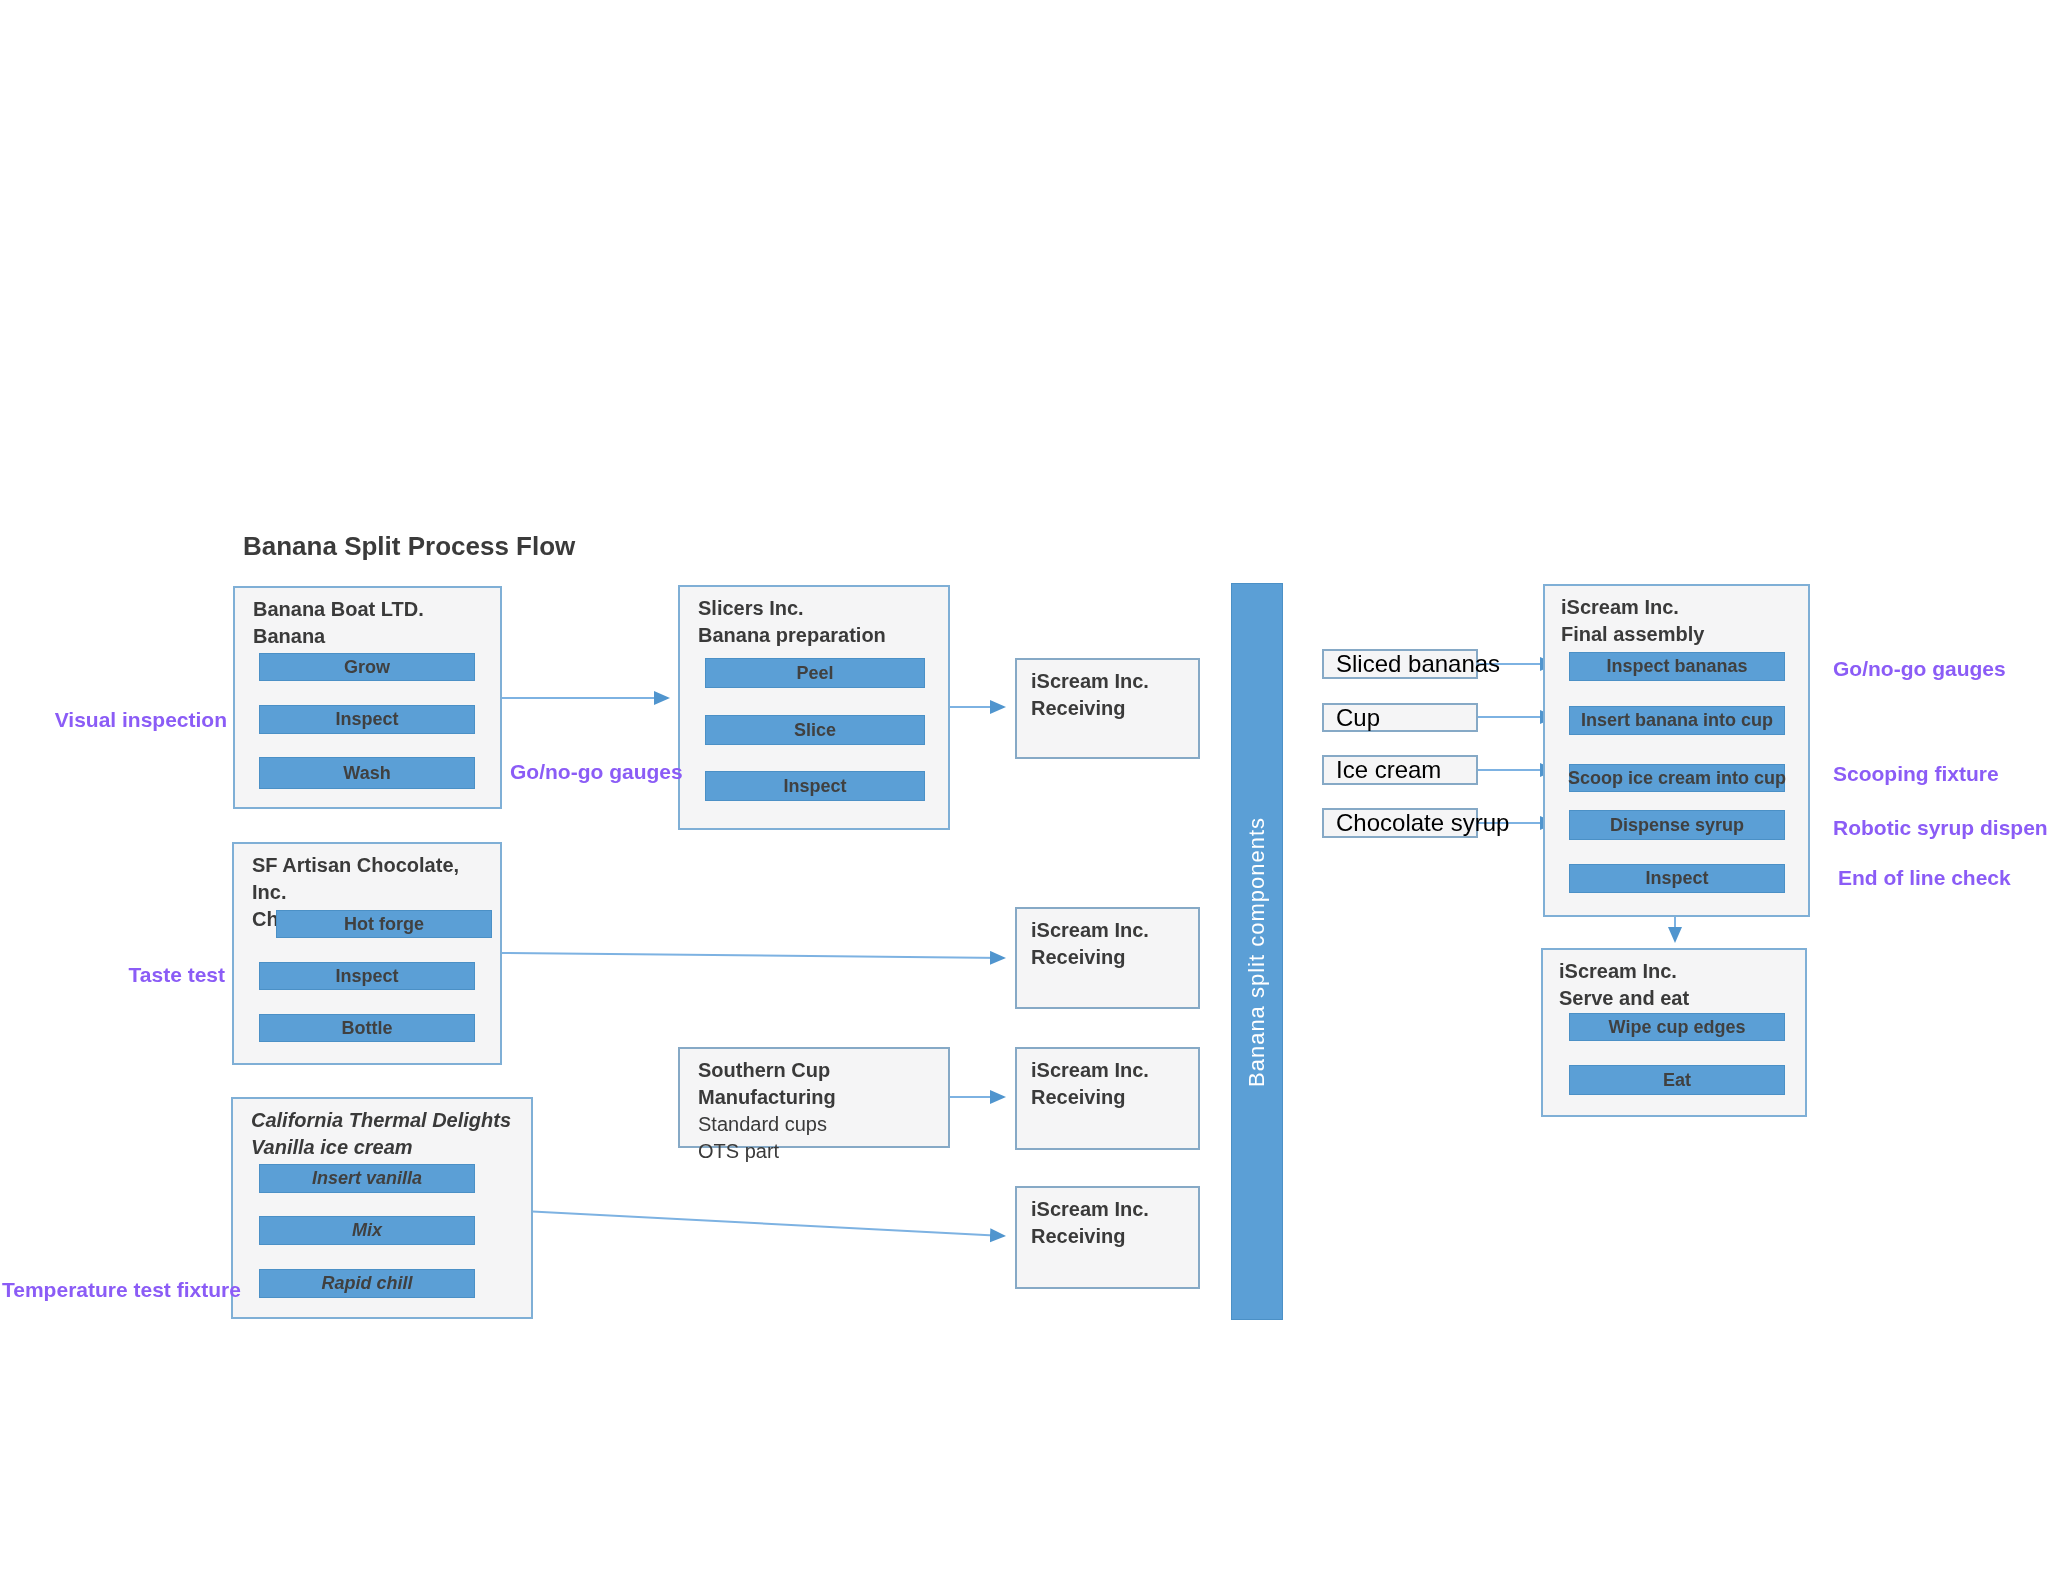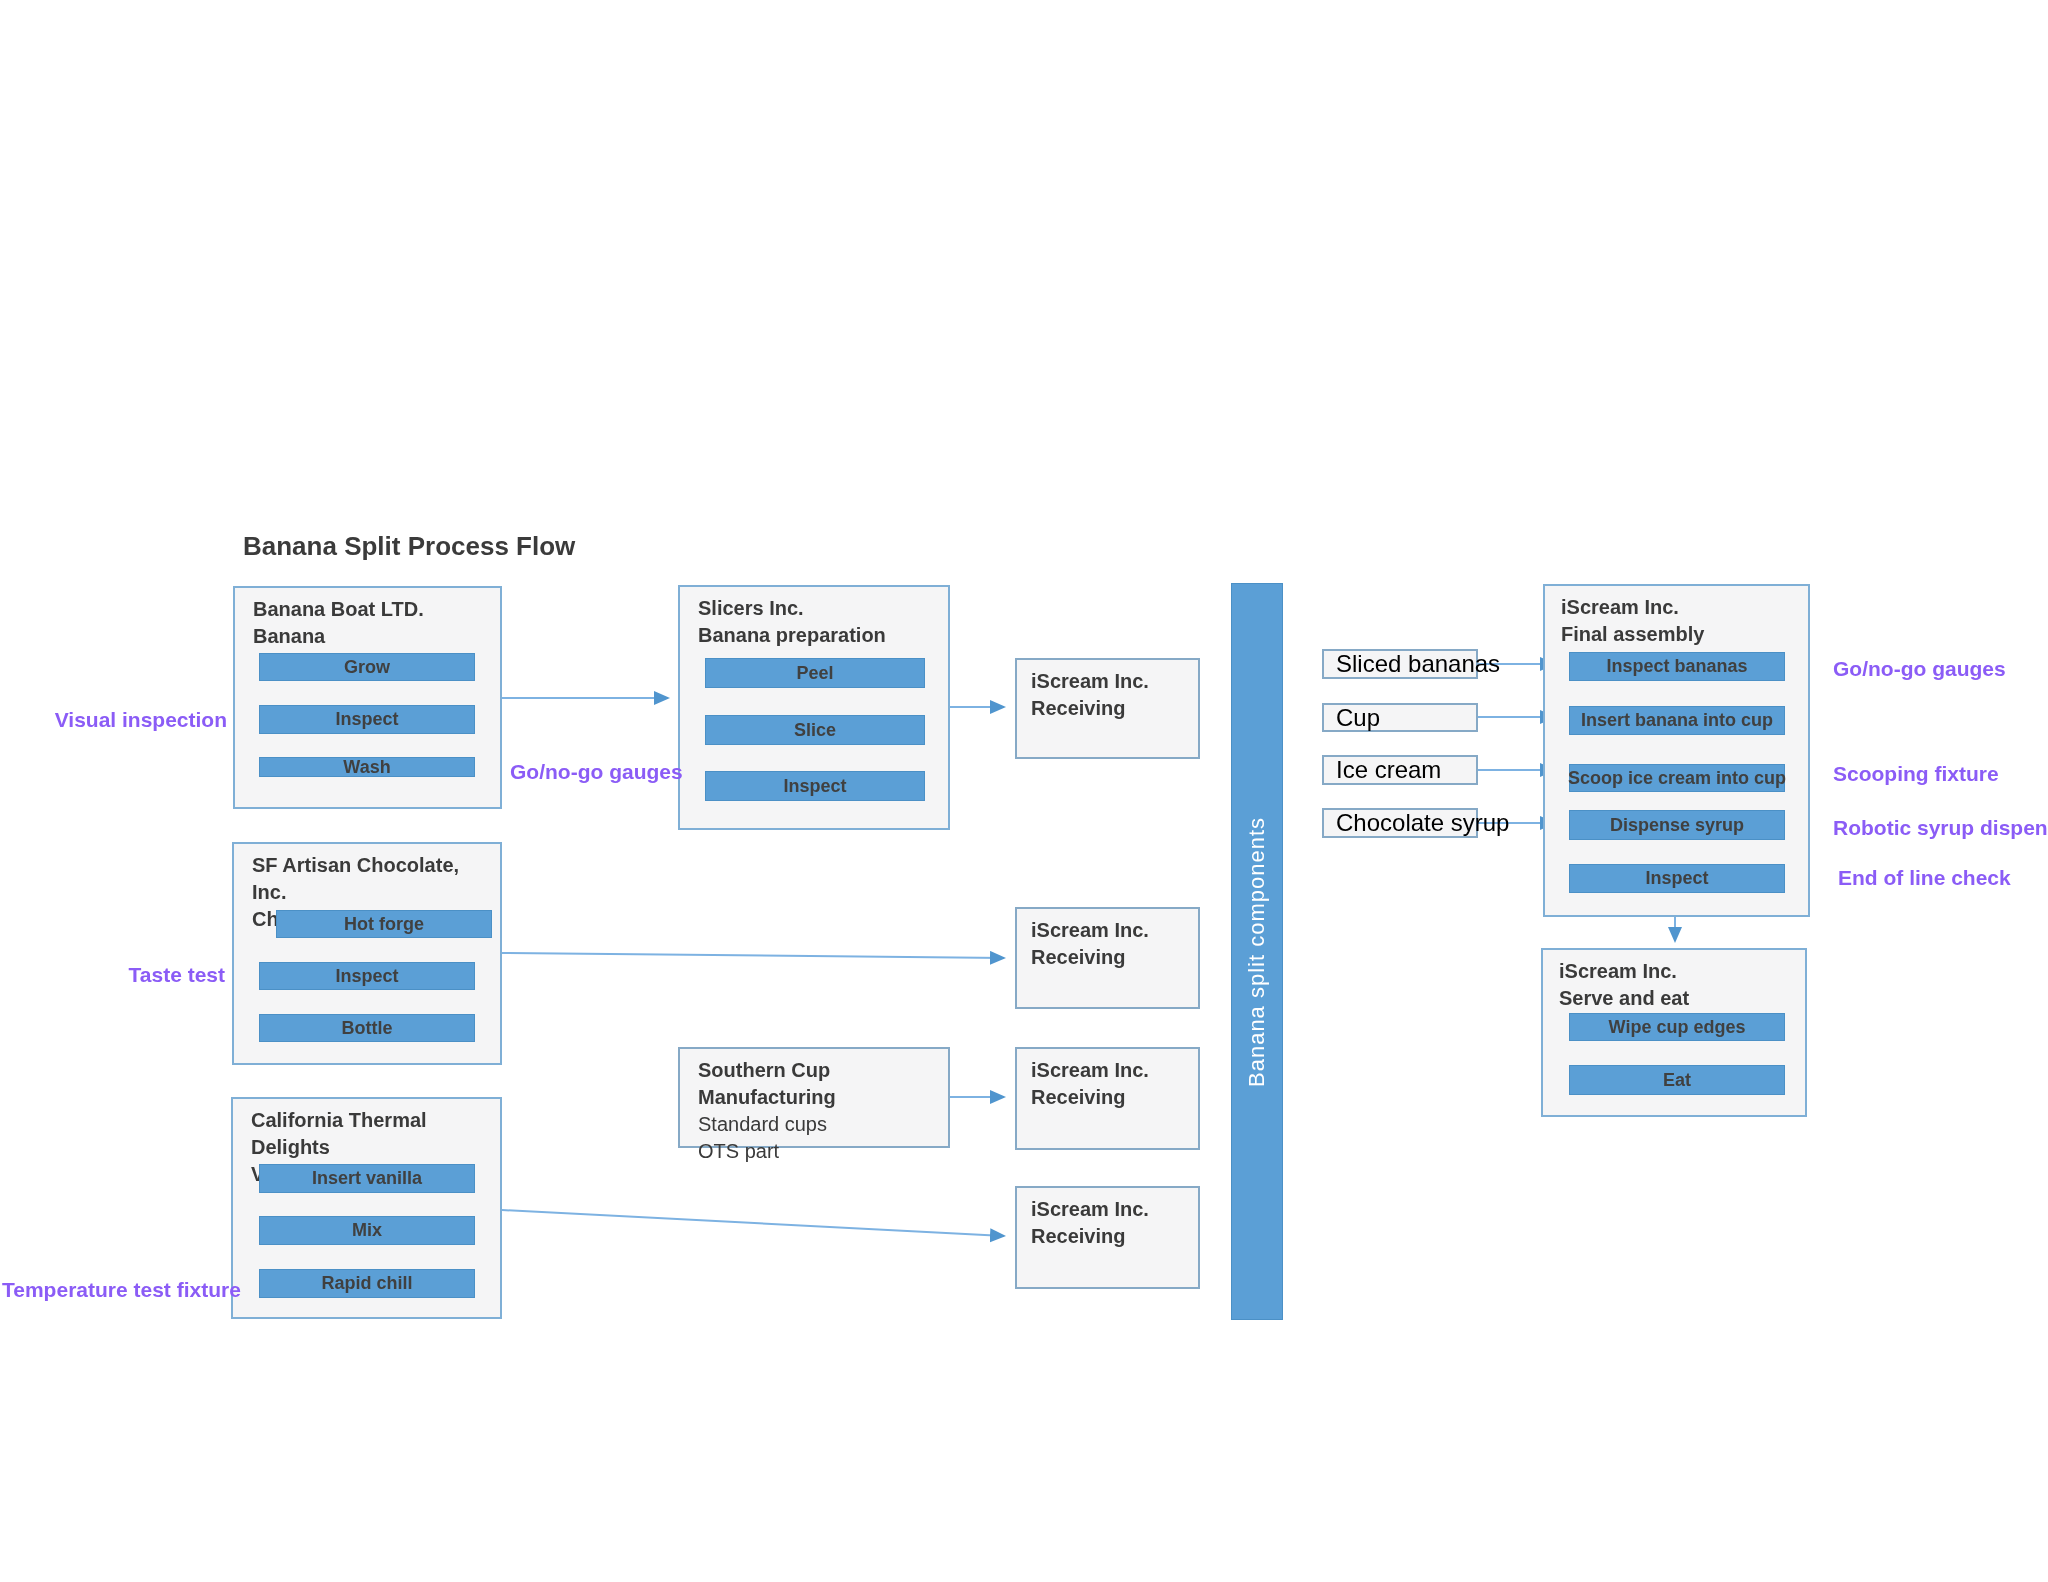--- a/index.html
+++ b/index.html
@@ -88,21 +88,21 @@
 
   <div class="diagram-title">Banana Split Process Flow</div>
 
   <div class="pbox" style="left:233px;top:586px;width:269px;height:223px;">
     <div class="hdr">
       <span>Banana Boat LTD.</span>
       <span class="sub">Banana</span>
     </div>
     <div class="step" style="left:24px;top:65px;width:216px;height:28px;">Grow</div>
     <div class="step" style="left:24px;top:117px;width:216px;height:29px;">Inspect</div>
-    <div class="step" style="left:24px;top:169px;width:216px;height:20px;">Wash</div>
+    <div class="step" style="left:24px;top:169px;width:216px;height:32px;">Wash</div>
   </div>
 
   <div class="pbox" style="left:678px;top:585px;width:272px;height:245px;">
     <div class="hdr">
       <span>Slicers Inc.</span>
       <span class="sub">Banana preparation</span>
     </div>
     <div class="step" style="left:25px;top:71px;width:220px;height:30px;">Peel</div>
     <div class="step" style="left:25px;top:128px;width:220px;height:30px;">Slice</div>
     <div class="step" style="left:25px;top:184px;width:220px;height:30px;">Inspect</div>
@@ -111,21 +111,21 @@
   <div class="pbox" style="left:232px;top:842px;width:270px;height:223px;">
     <div class="hdr">
       <span>SF Artisan Chocolate, Inc.</span>
       <span class="sub">Chocolate syrup</span>
     </div>
     <div class="step" style="left:42px;top:66px;width:216px;height:28px;text-align:center;">Hot forge</div>
     <div class="step" style="left:25px;top:118px;width:216px;height:28px;">Inspect</div>
     <div class="step" style="left:25px;top:170px;width:216px;height:28px;">Bottle</div>
   </div>
 
-  <div class="pbox" style="left:231px;top:1097px;width:271px;height:222px;">
+  <div class="pbox" style="left:231px;top:1097px;width:302px;height:222px;font-style:italic;">
     <div class="hdr">
       <span>California Thermal Delights</span>
       <span class="sub">Vanilla ice cream</span>
     </div>
     <div class="step" style="left:26px;top:65px;width:216px;height:29px;">Insert vanilla</div>
     <div class="step" style="left:26px;top:117px;width:216px;height:29px;">Mix</div>
     <div class="step" style="left:26px;top:170px;width:216px;height:29px;">Rapid chill</div>
   </div>
 
   <div class="sbox" style="left:678px;top:1047px;width:272px;height:101px;">

